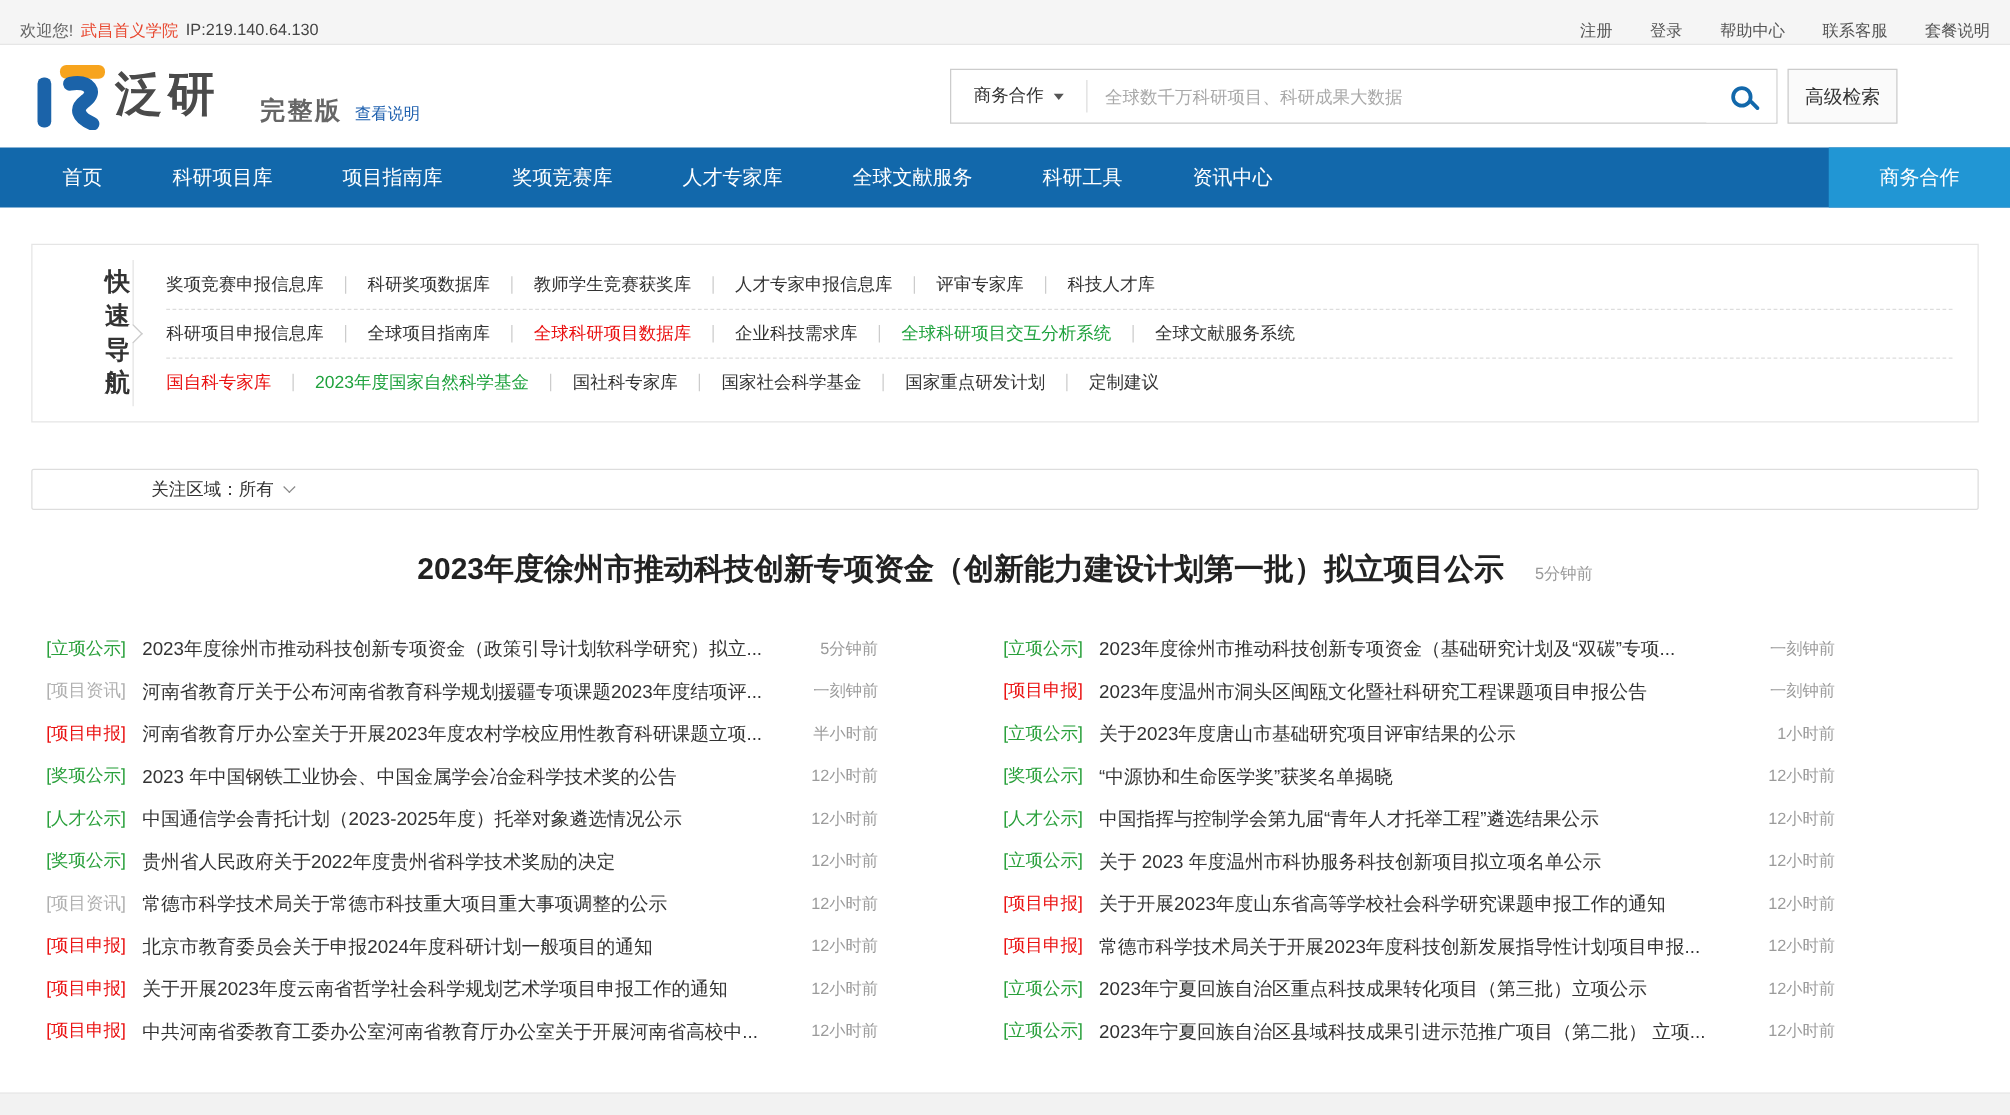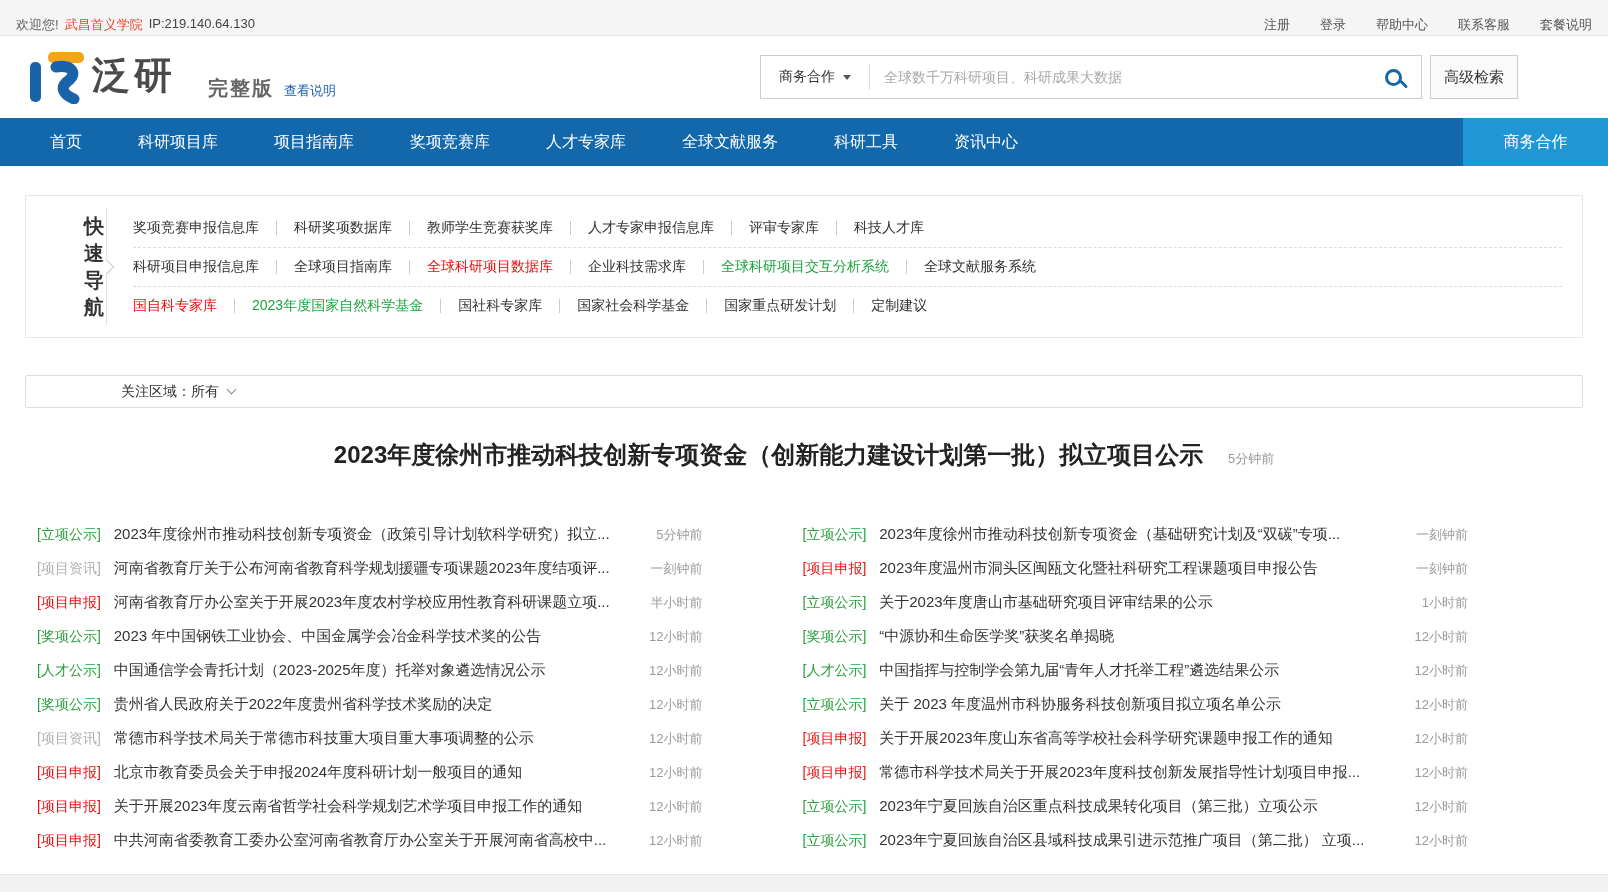--- a/index.html
+++ b/index.html
@@ -56,21 +56,21 @@
   .region-bar{margin-top:37px;border:1px solid #ddd;border-radius:2px;height:33px;display:flex;align-items:center;padding-left:95px;font-size:14px;color:#333;cursor:pointer}
   .chev-down{display:inline-block;width:7px;height:7px;border-right:1px solid #888;border-bottom:1px solid #888;transform:rotate(45deg);margin-left:9px;margin-bottom:4px}
 
   
   .headline{margin-top:31px;text-align:center;font-size:24px;font-weight:bold;color:#222;white-space:nowrap}
   .headline .hl-time{font-size:13px;color:#999;font-weight:normal;margin-left:18px}
 
   
   .news{display:flex;gap:100px;margin-top:39px;padding:0 115px 0 12px}
   .news-col{flex:1;min-width:0}
-  .news-item{display:flex;align-items:flex-end;height:34px;font-size:15px}
+  .news-item{display:flex;align-items:flex-start;height:34px;font-size:15px}
   .tag{flex:none;margin-right:13px;font-size:14px}
   .tag[data-color="green"]{color:#29a03b}
   .tag[data-color="red"]{color:#ea1010}
   .tag[data-color="gray"]{color:#b0b0b0}
   .title{flex:1;min-width:0;white-space:nowrap;overflow:hidden;color:#333}
   .ntime{flex:none;margin-left:10px;font-size:13px;color:#9b9b9b;white-space:nowrap}
 
   .footer-strip{position:absolute;left:0;bottom:0;width:100%;height:18px;background:#f2f2f2;border-top:1px solid #e8e8e8}
 </style>
 </head>

